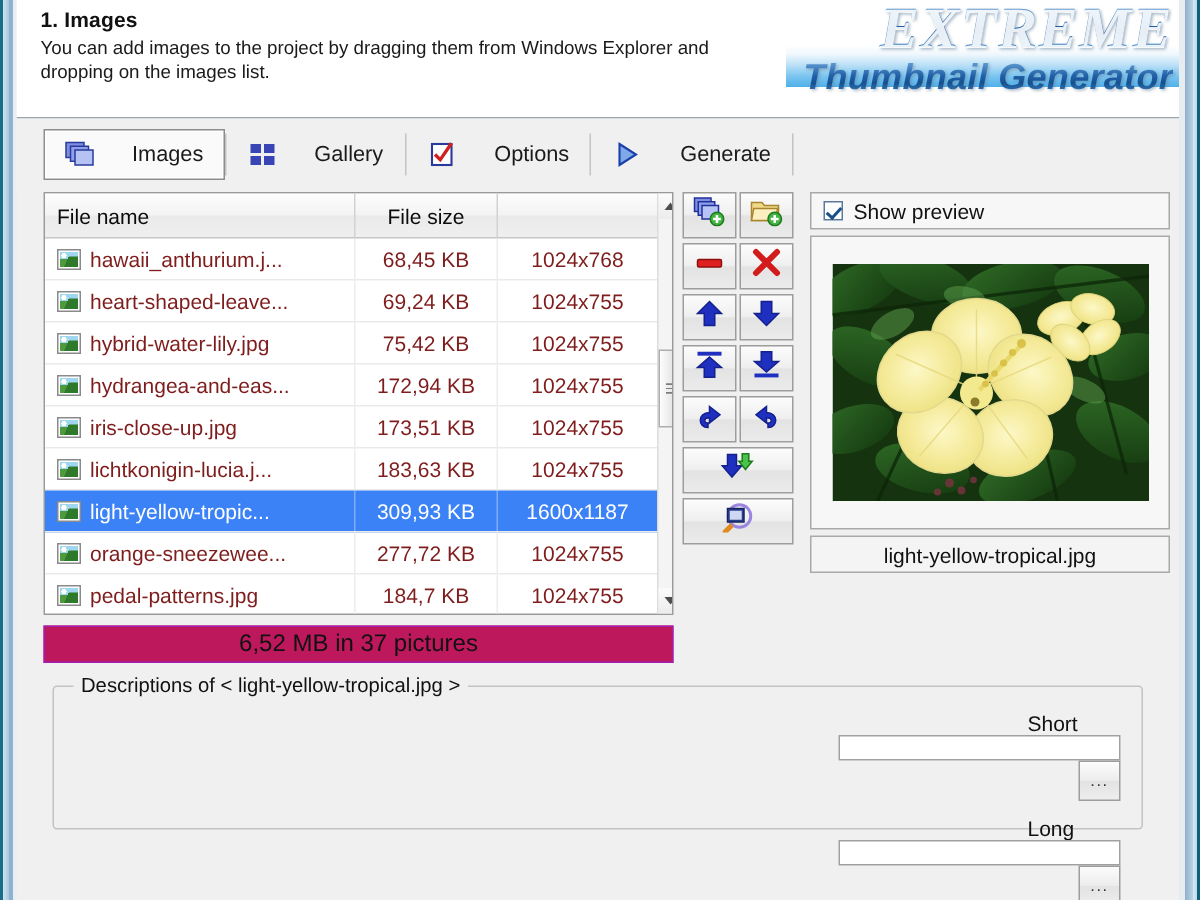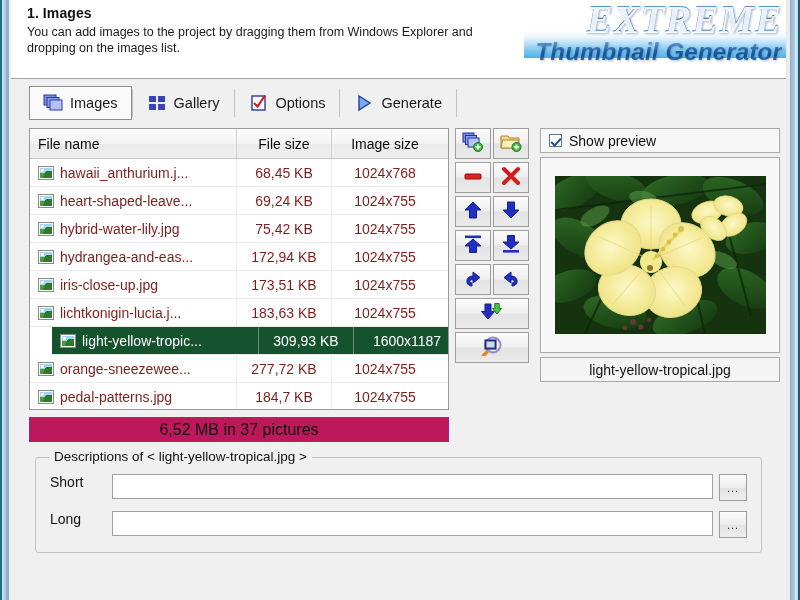--- a/index.html
+++ b/index.html
@@ -86,21 +86,21 @@
 
   
   #tabstrip {
     position: relative;
     height: 49px;
     padding: 7px 0 0 18px;
     display: flex; align-items: flex-start;
     background: #f0f0f0;
   }
   .tab {
-    display: flex; align-items: center; gap: 7px;
+    display: flex; align-items: center; gap: 25px;
     height: 34px; padding: 0 13px;
     font-size: 14.5px; color: #1a1a1a;
     border: 1px solid transparent;
     cursor: default;
     position: relative;
   }
   .tab.selected {
     background: #fafafa;
     border: 1px solid #8d8d8d;
     box-shadow: inset 0 0 0 1px #ffffff;
@@ -140,21 +140,21 @@
     padding: 0 8px;
     border-right: 1px solid #d2d2d2;
   }
   .hcell.c0 { width: 207px; }
   .hcell.c1 { width: 95px; justify-content: center; }
   .hcell.c2 { width: 106px; justify-content: center; border-right: none; }
   .row {
     display: flex; height: 28px; align-items: stretch;
     border-bottom: 1px solid #eaeaea;
   }
-  .row.sel { background: #14532d; margin-left: 22px; }
+  .row.sel { background: #3b82f6; }
   .row.sel .cell { color: #fff; }
   .cell {
     display: flex; align-items: center;
     font-size: 14px; color: #7f1d1d;
     padding: 0 8px;
     border-right: 1px solid #ededed;
     overflow: hidden; white-space: nowrap;
   }
   .row.sel .cell { border-right-color: rgba(255,255,255,.35); }
   .cell.c0 { width: 207px; gap: 6px; }
@@ -265,21 +265,21 @@
     border-radius: 3px;
     background: #f0f0f0;
     padding: 16px 14px 14px 14px;
     height: 96px;
   }
   #desc-legend {
     position: absolute; top: -9px; left: 13px;
     background: #f0f0f0; padding: 0 5px;
     font-size: 13.5px; color: #111;
   }
-  .desc-row { display: flex; align-items: flex-start; gap: 0; margin-bottom: 10px; }
+  .desc-row { display: flex; align-items: flex-end; gap: 0; margin-bottom: 10px; flex-direction: column; }
   .desc-label { width: 62px; font-size: 14px; color: #111; flex: none; }
   .desc-input {
     flex: 1; height: 25px;
     border: 1px solid #a0a0a0; background: #fff;
     font-family: "Liberation Sans", sans-serif; font-size: 13px;
     padding: 0 5px; color: #111;
   }
   .desc-btn {
     width: 28px; height: 27px; margin-left: 6px; flex: none;
     border: 1px solid #9d9d9d;
@@ -357,21 +357,20 @@
     </div>
 
     <div id="main">
 
       <div id="list-col">
         <div id="filelist">
           <div id="grid">
             <div class="hrow">
               <div class="hcell c0">File name</div>
               <div class="hcell c1">File size</div>
-              <div class="hcell c2">Image size</div>
             </div>
             <div id="rows">
                 <div class="row">
                   <div class="cell c0">
                     <span class="thumb-icon">
                       <i></i>
                     </span>
                     <span>hawaii_anthurium.j...</span>
                   </div>
                   <div class="cell c1">68,45 KB</div>

